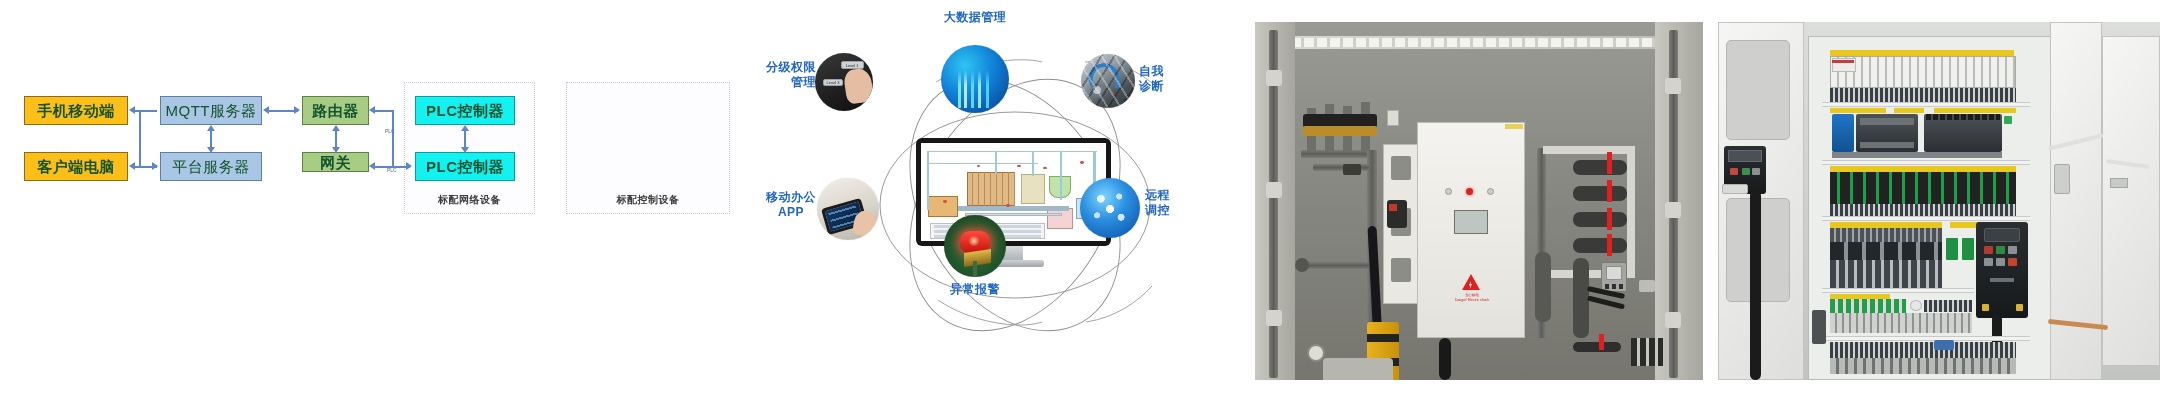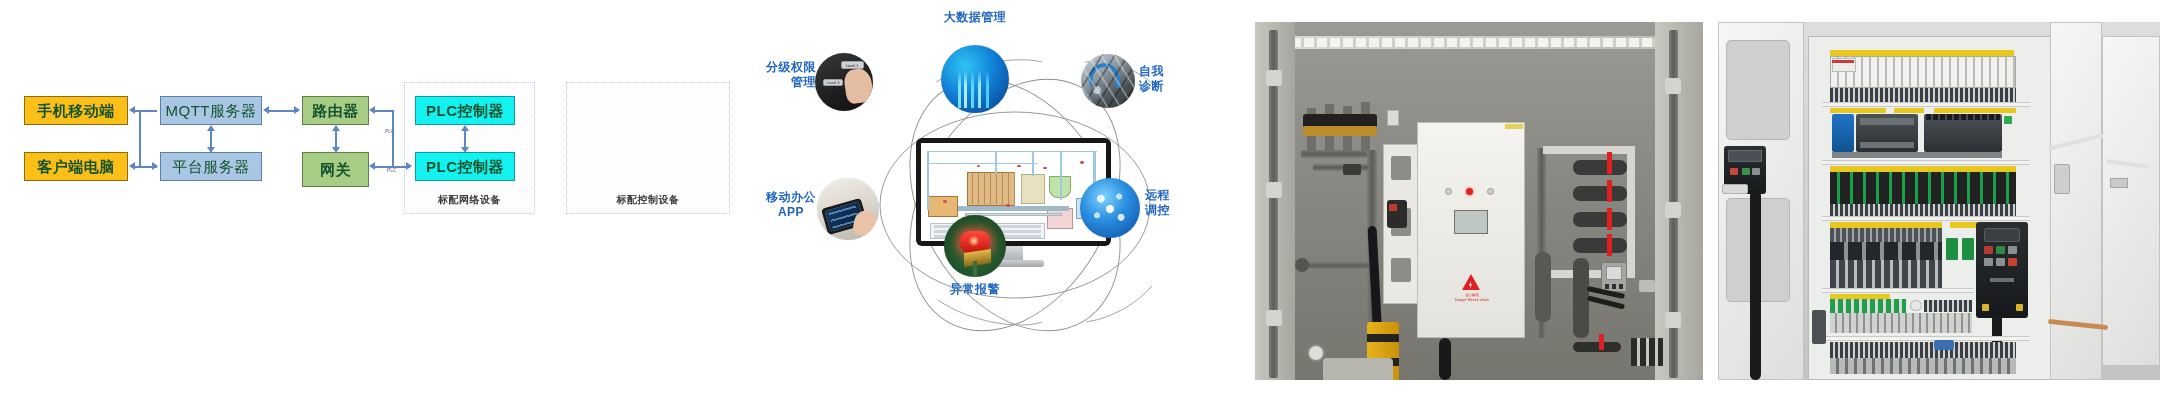--- a/index.html
+++ b/index.html
@@ -219,21 +219,21 @@
       <div class="grp-label">标配控制设备</div>
     </div>
 
     <div class="node orange" style="left:24px;  top:96px;  width:104px; height:29px;">手机移动端</div>
     <div class="node blue" style="left:160px; top:96px;  width:102px; height:29px;">MQTT服务器</div>
     <div class="node green" style="left:302px; top:96px;  width:67px;  height:29px;">路由器</div>
     <div class="node cyan" style="left:415px; top:96px;  width:100px; height:29px;">PLC控制器</div>
 
     <div class="node orange" style="left:24px;  top:152px; width:104px; height:29px;">客户端电脑</div>
     <div class="node blue" style="left:160px; top:152px; width:102px; height:29px;">平台服务器</div>
-    <div class="node green" style="left:302px; top:152px; width:67px;  height:35px;">网关</div>
+    <div class="node green" style="left:302px; top:152px; width:67px;  height:20px;">网关</div>
     <div class="node cyan" style="left:415px; top:152px; width:100px; height:29px;">PLC控制器</div>
 
     <div class="ln v" style="left:139px; top:110px; height:57px;"></div>
     <div class="ln h" style="left:135px; top:110px; width:22px;"></div>
     <div class="ar left" style="left:129px; top:106px;"></div>
     <div class="ln h" style="left:135px; top:166px; width:22px;"></div>
     <div class="ar left" style="left:129px; top:162px;"></div>
     <div class="ar right" style="left:152px; top:162px;"></div>
 
     <div class="ln v" style="left:210px; top:127px; height:24px;"></div>

